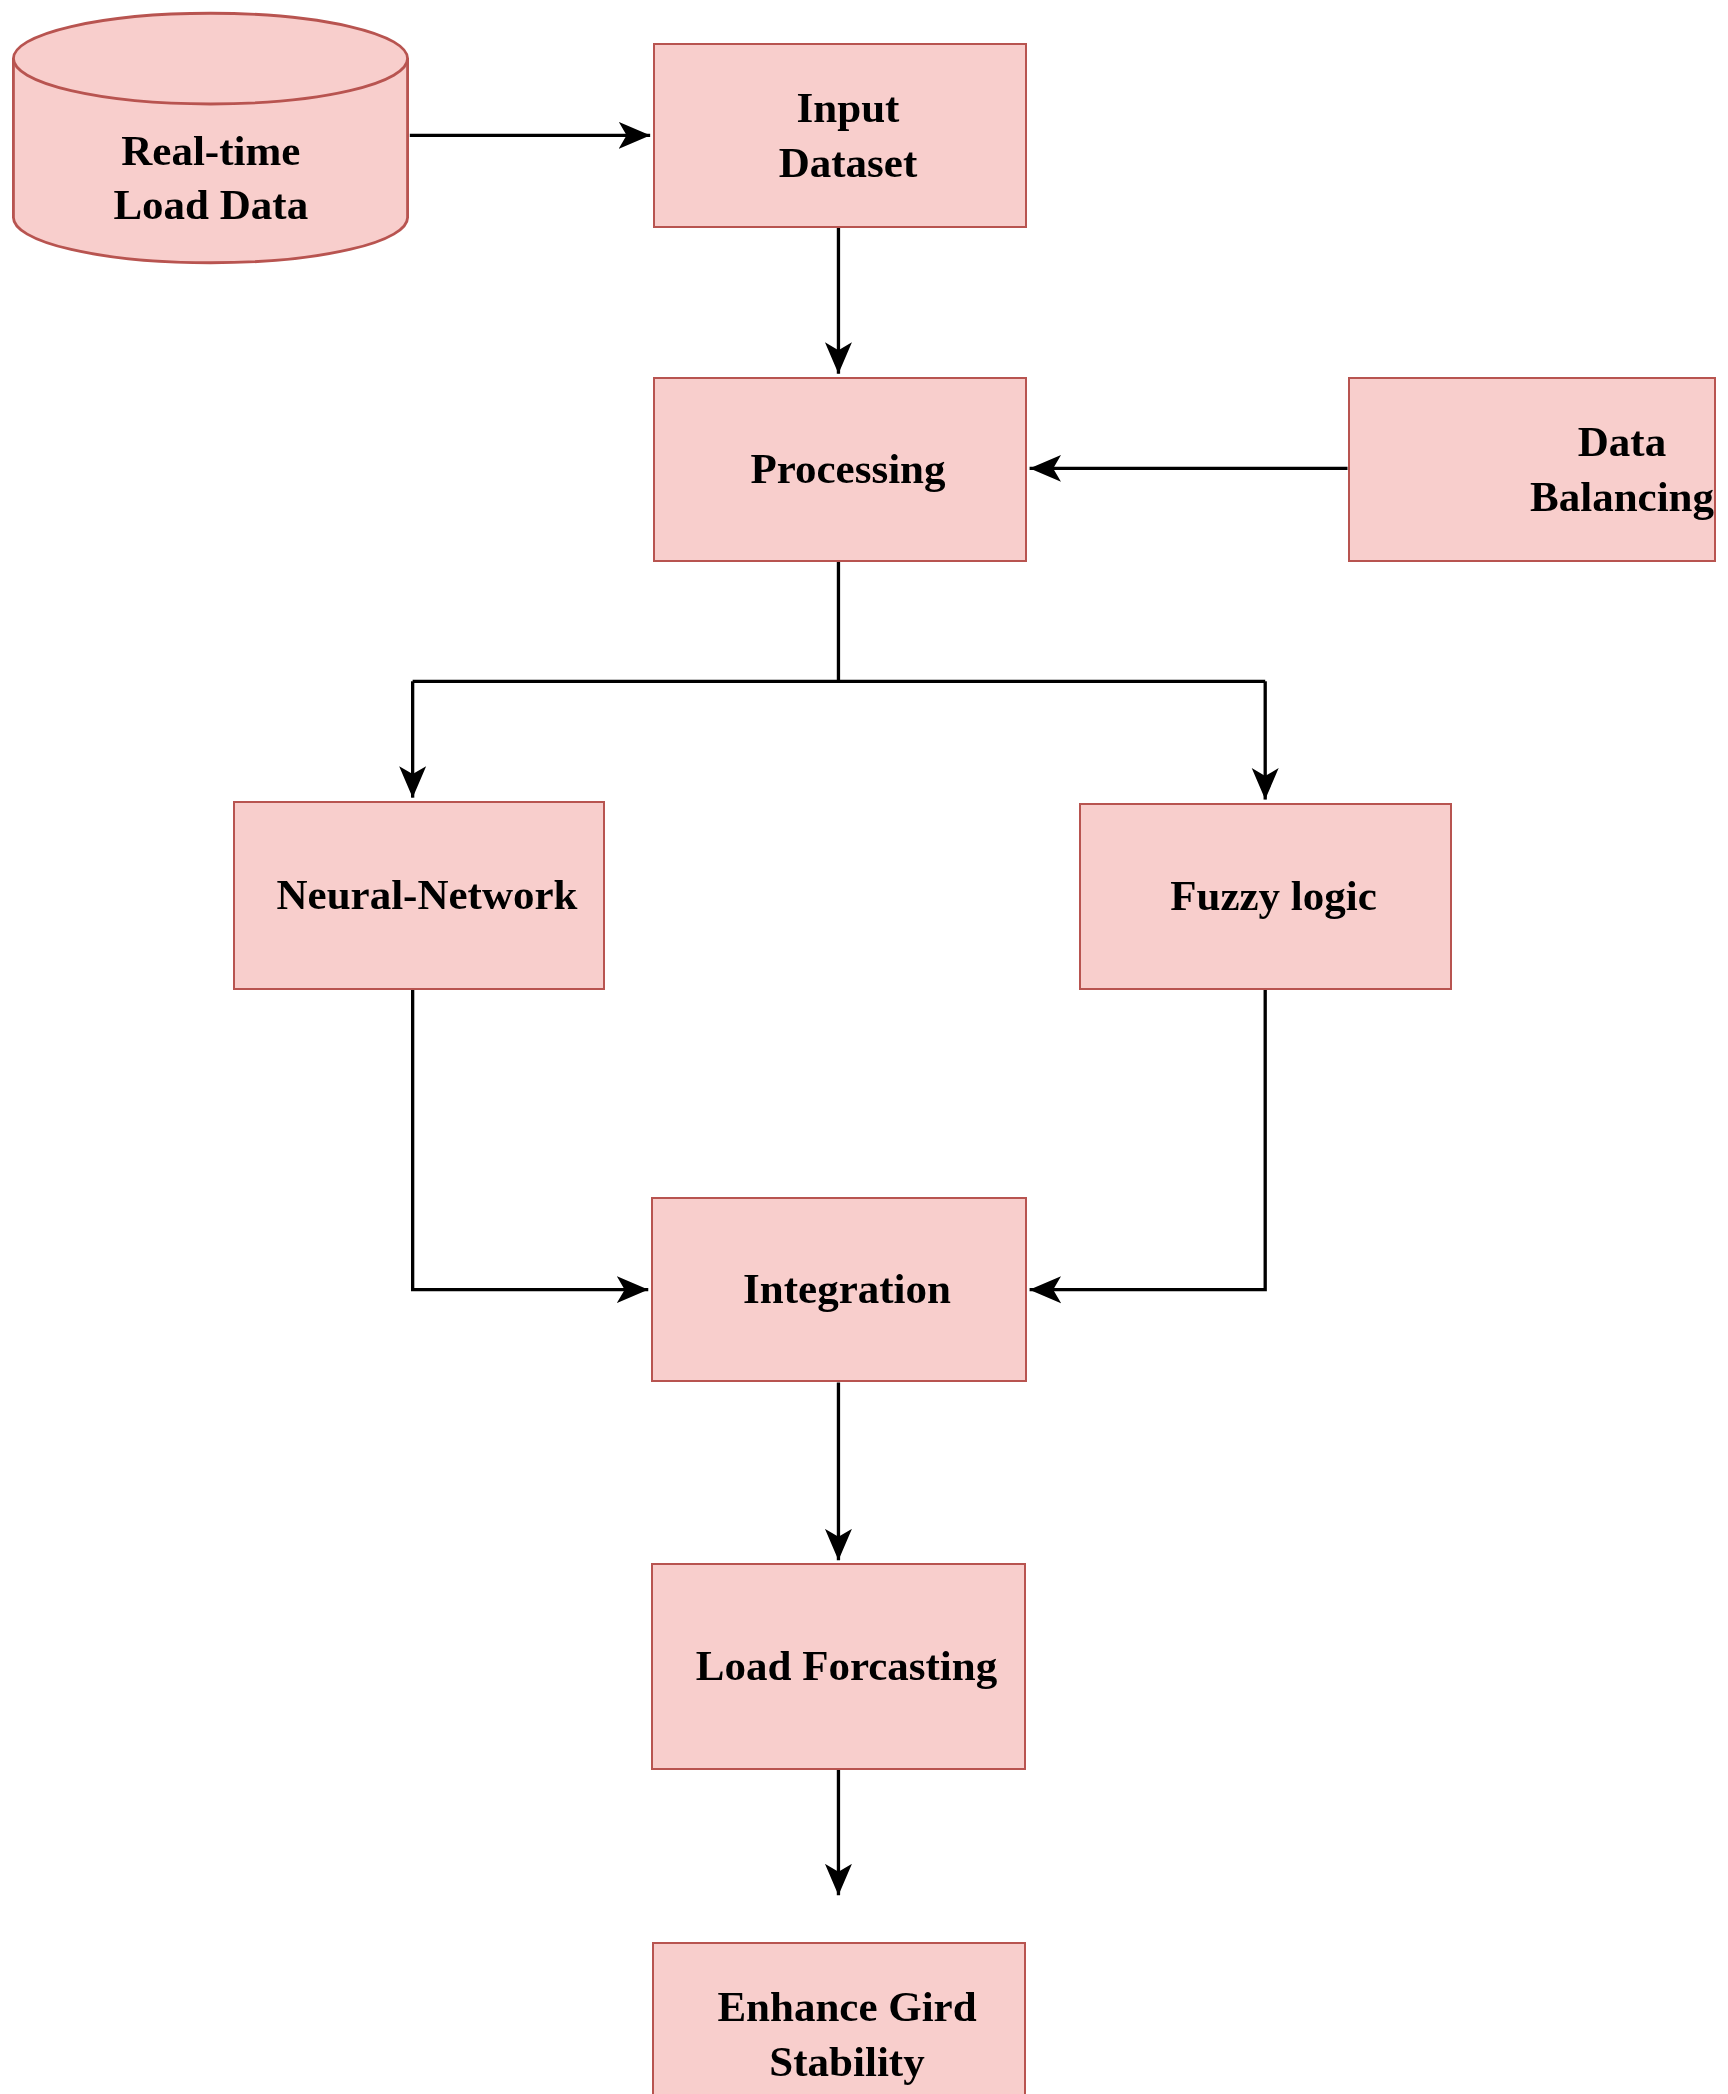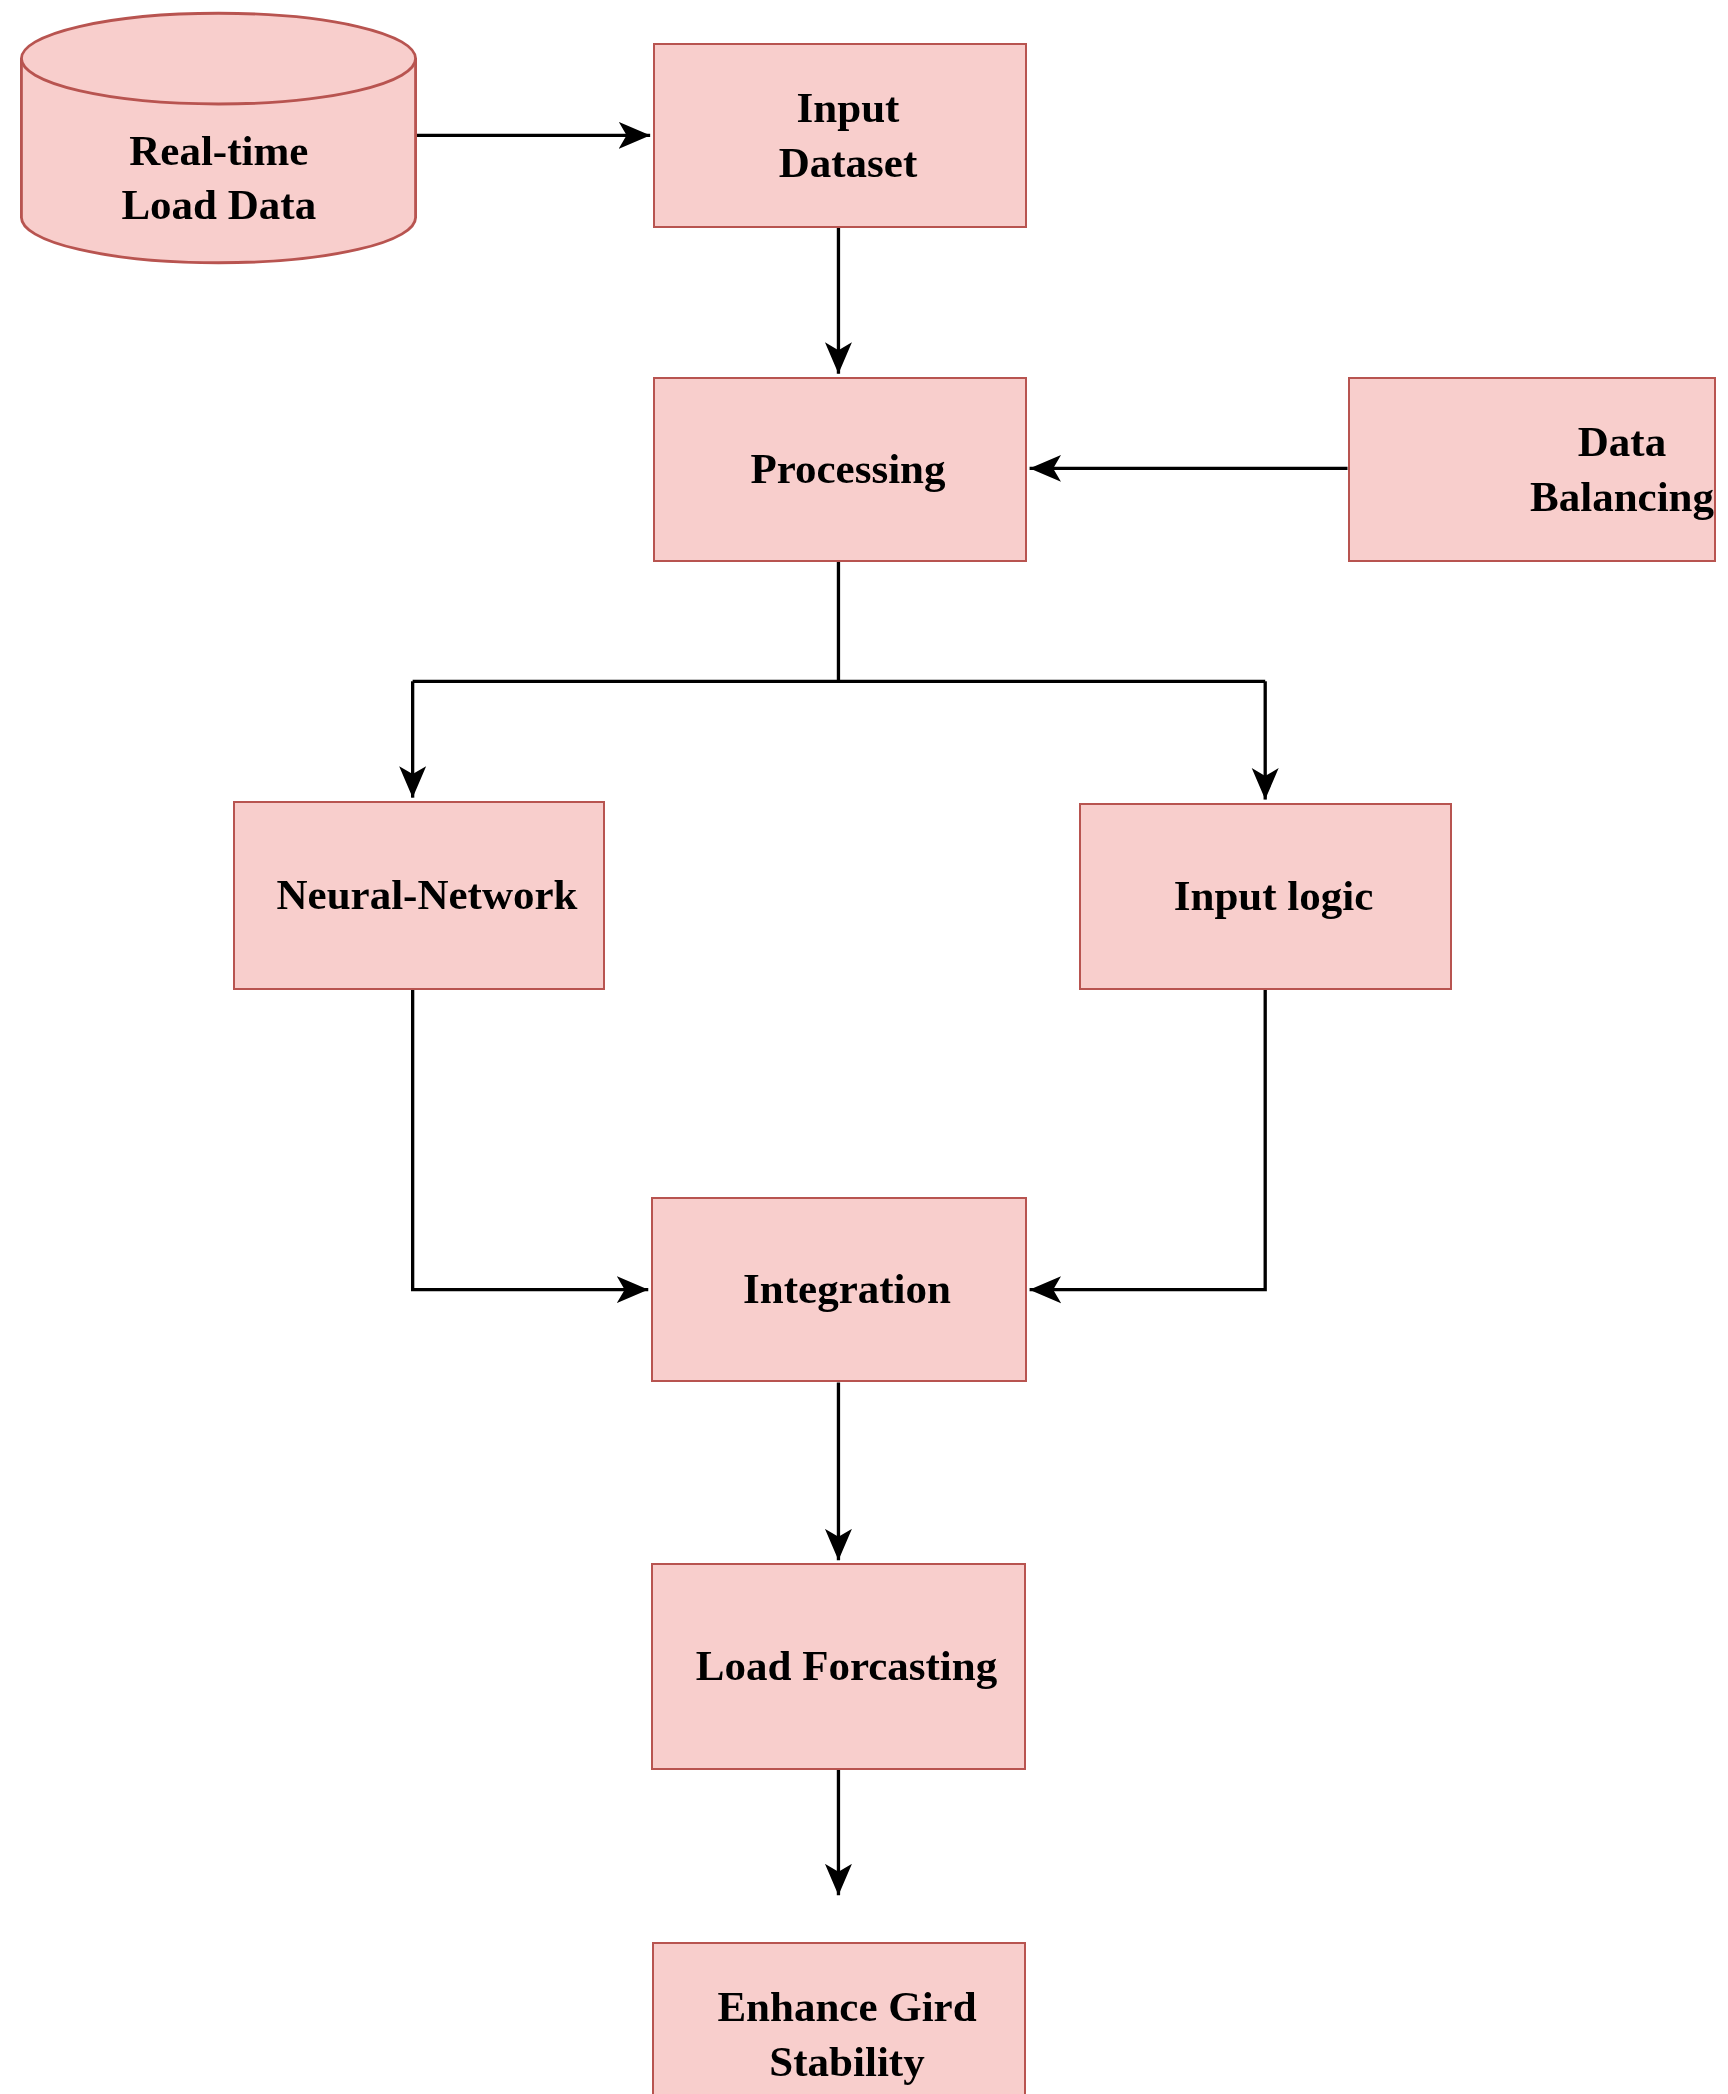--- a/index.html
+++ b/index.html
@@ -32,21 +32,20 @@
     justify-content: center;
   }
   .node.box {
     background: #f8cecc;
     border: 2.8px solid #b85450;
     padding-left: 16px;
   }
   .node.cylinder {
     background: transparent;
     border: none;
-    margin-left: 8px;
   }
   .cylinder-svg {
     position: absolute;
     left: 0; top: 0;
     width: 100%; height: 100%;
   }
   .cylinder-label-wrap {
     position: absolute;
     left: 0;
     top: 95px;
@@ -113,21 +112,21 @@
   <div class="node box" style="left:1348px; top:377px; width:368px; height:185px;justify-content:flex-end;">
     <span class="label">Data
 Balancing</span>
   </div>
 
   <div class="node box" style="left:227px; top:801px; width:372px; height:189px;margin-left:6px;">
     <span class="label">Neural-Network</span>
   </div>
 
   <div class="node box" style="left:1079px; top:803px; width:373px; height:187px;">
-    <span class="label">Input logic</span>
+    <span class="label">Fuzzy logic</span>
   </div>
 
   <div class="node box" style="left:651px; top:1197px; width:376px; height:185px;">
     <span class="label">Integration</span>
   </div>
 
   <div class="node box" style="left:651px; top:1563px; width:375px; height:207px;">
     <span class="label">Load Forcasting</span>
   </div>
 

